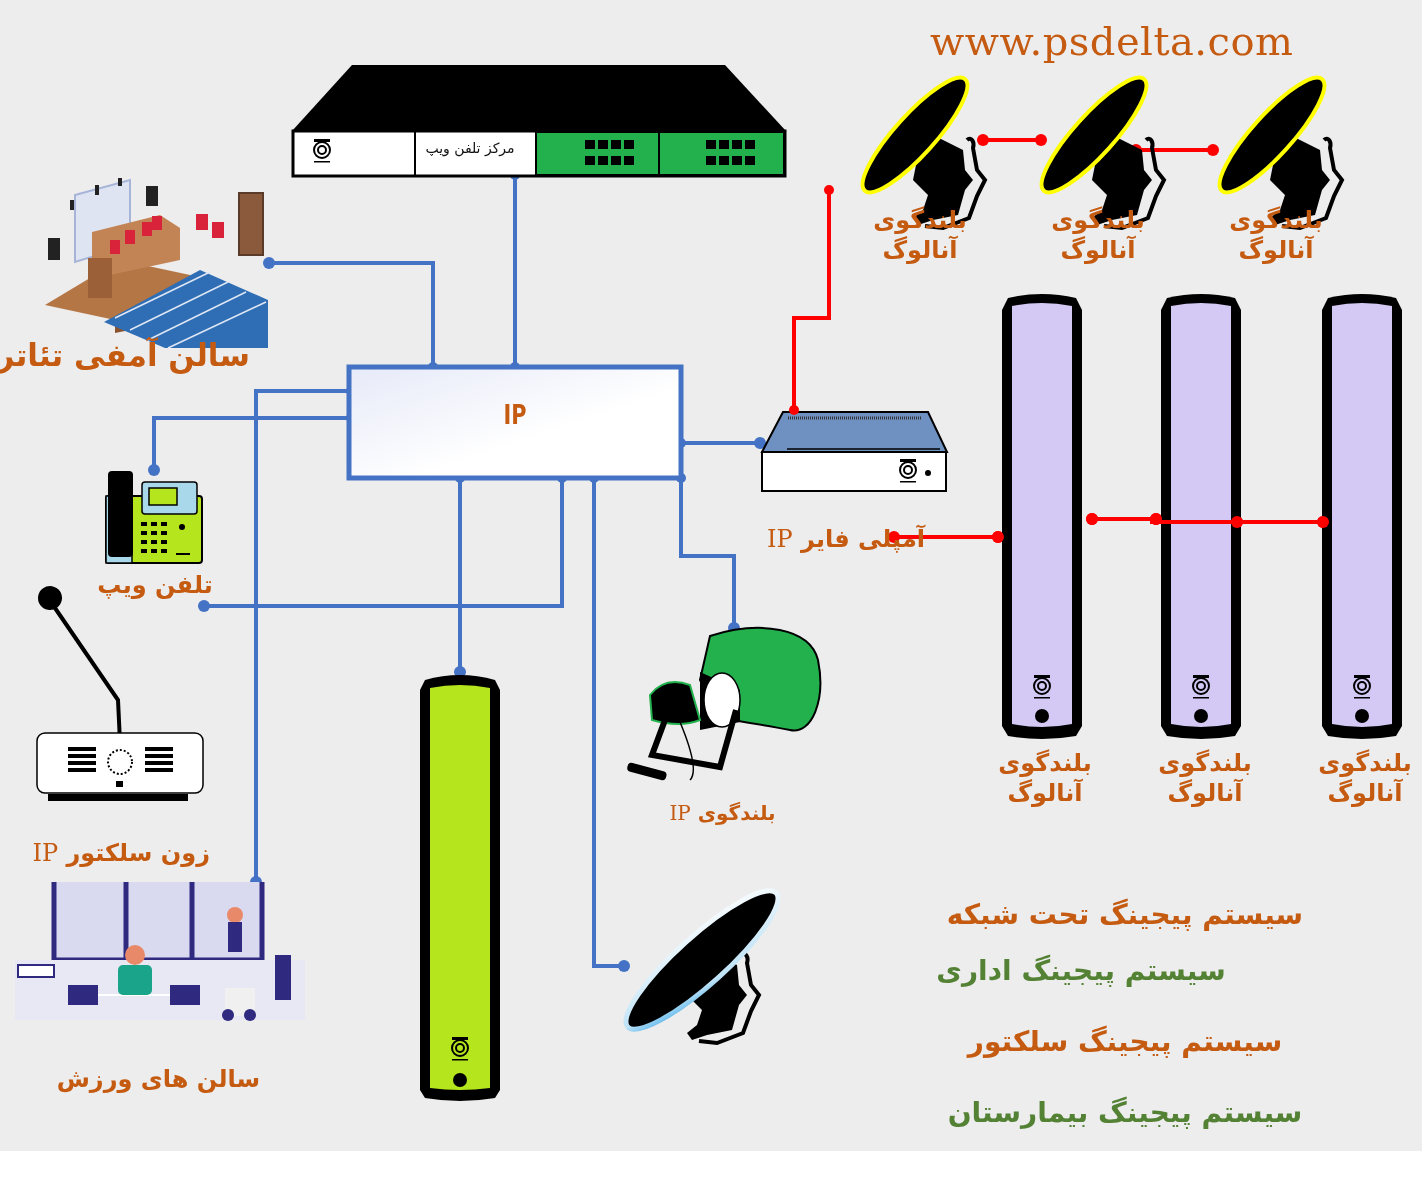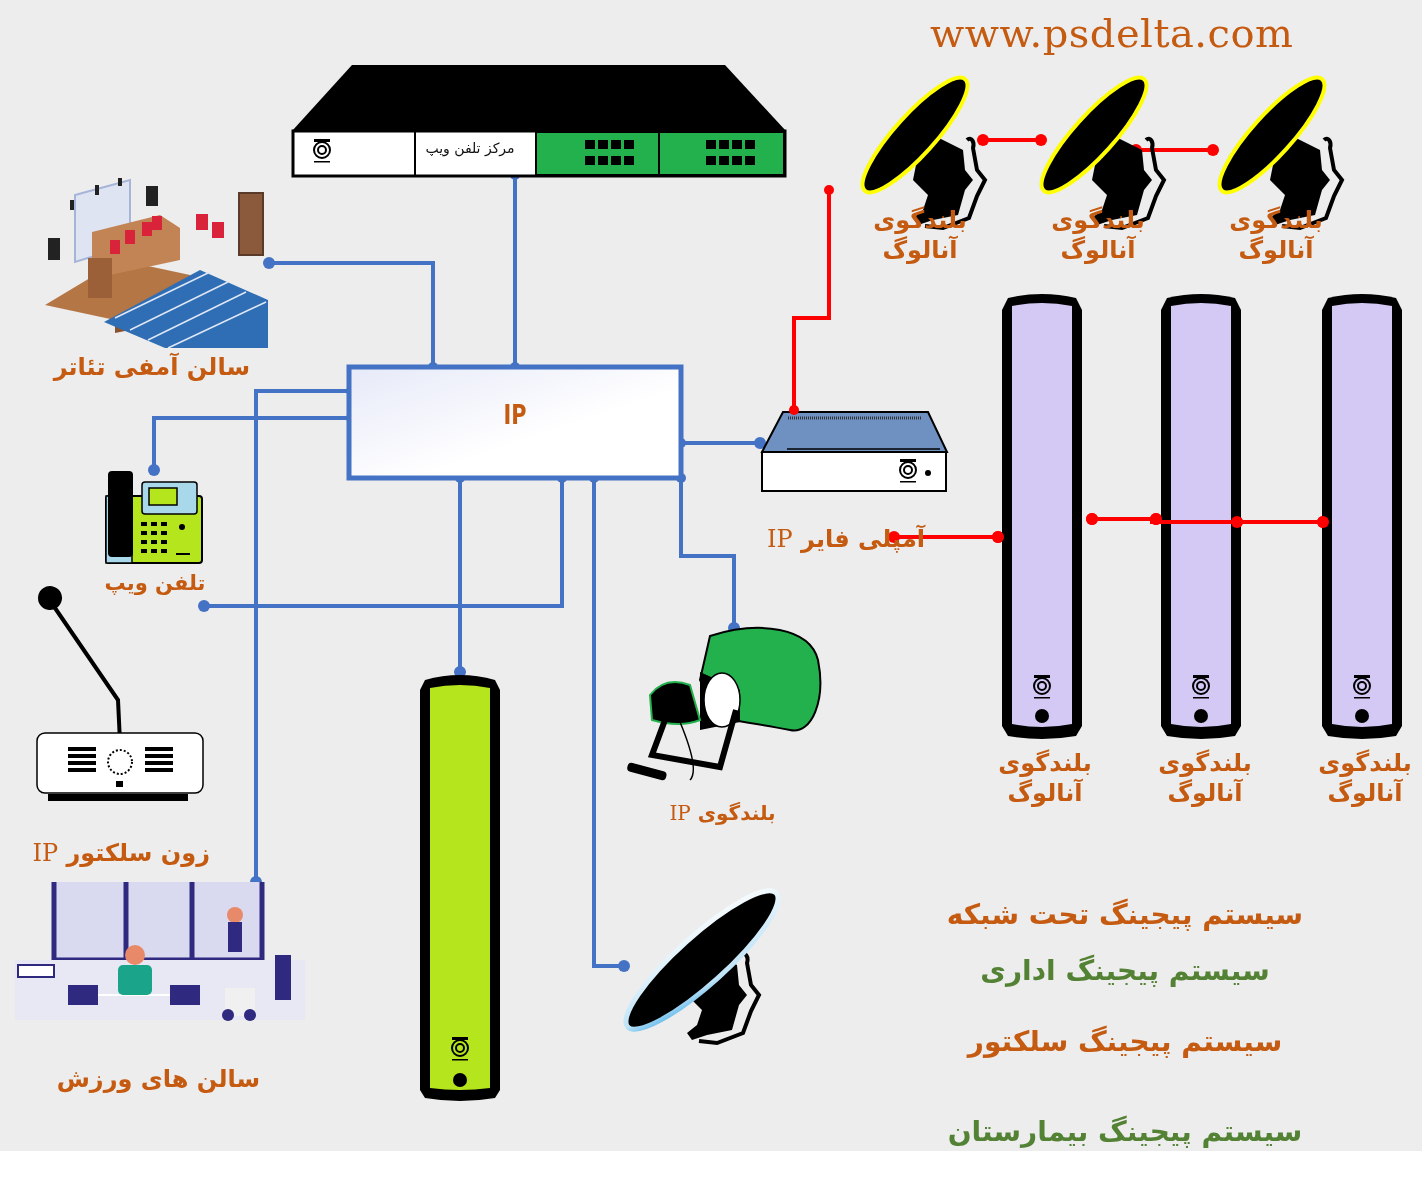--- a/index.html
+++ b/index.html
@@ -1,21 +1,21 @@
 <!DOCTYPE html>
 <html><head>
 <meta charset="utf-8">
 <style>
   html,body{margin:0;padding:0;background:#ffffff;}
   body{width:1426px;height:1177px;position:relative;overflow:hidden;font-family:"DejaVu Sans",sans-serif;}
   #canvas{position:absolute;left:0;top:0;width:1422px;height:1151px;background:#ededed;}
   svg#diagram{position:absolute;left:0;top:0;width:1426px;height:1177px;}
   .lbl{position:absolute;font-family:"DejaVu Sans",sans-serif;font-weight:bold;color:#c55a11;direction:rtl;text-align:center;white-space:nowrap;line-height:1.25;}
   .lbl .latin{font-family:"DejaVu Serif",serif;font-weight:normal;}
-  .url{position:absolute;left:930px;top:10px;font-family:"DejaVu Serif",serif;font-size:40px;color:#c55a11;letter-spacing:0.5px;}
+  .url{position:absolute;left:930px;top:18px;font-family:"DejaVu Serif",serif;font-size:40px;color:#c55a11;letter-spacing:0.5px;}
   .tag{position:absolute;font-family:"DejaVu Sans",sans-serif;font-weight:bold;font-size:28px;direction:rtl;text-align:center;white-space:nowrap;}
   .hublabel{position:absolute;left:500px;top:400px;width:30px;text-align:center;font-family:"DejaVu Sans",sans-serif;font-weight:bold;font-size:26px;color:#c55a11;transform:scaleX(0.8);}
   .pbx-label{position:absolute;left:416px;top:140px;width:108px;text-align:center;direction:rtl;font-family:"DejaVu Sans",sans-serif;font-size:14px;color:#111;}
 </style>
 </head>
 <body>
 
 <div id="canvas"></div>
 
 <svg id="diagram" viewBox="0 0 1426 1177">
@@ -322,23 +322,23 @@
       <circle cx="1323" cy="522" r="6"></circle>
       <circle cx="998" cy="537" r="6"></circle>
   </g>
 </svg>
 
 <div class="url">www.psdelta.com</div>
 
 <div class="pbx-label">مرکز تلفن ویپ</div>
 <div class="hublabel">IP</div>
 
-<div class="lbl" style="left:60px;top:352px;width:190px;font-size:24px;">سالن آمفی تئاتر</div>
-
-<div class="lbl" style="left:95px;top:570px;width:120px;font-size:21px;">تلفن ویپ</div>
+<div class="lbl" style="left:60px;top:336px;width:190px;font-size:31px;">سالن آمفی تئاتر</div>
+
+<div class="lbl" style="left:95px;top:570px;width:120px;font-size:24px;">تلفن ویپ</div>
 
 <div class="lbl" style="left:40px;top:810px;width:170px;font-size:24px;margin-top:28px;">
   <span>زون سلکتور</span>
   <span class="latin">IP</span>
 </div>
 
 <div class="lbl" style="left:60px;top:1064px;width:200px;font-size:24px;">سالن های ورزش</div>
 
 <div class="lbl" style="left:655px;top:801px;width:135px;font-size:20px;">
   <span>بلندگوی</span>
@@ -370,15 +370,15 @@
 <div class="lbl" style="left:1155px;top:748px;width:100px;font-size:24px;">
   <div>بلندگوی</div>
   <div>آنالوگ</div>
 </div>
 <div class="lbl" style="left:1315px;top:748px;width:100px;font-size:24px;">
   <div>بلندگوی</div>
   <div>آنالوگ</div>
 </div>
 
 <div class="tag" style="left:905px;top:898px;width:440px;color:#c55a11;">سیستم پیجینگ تحت شبکه</div>
-<div class="tag" style="left:935px;top:954px;width:380px;color:#548235;">سیستم پیجینگ اداری</div>
+<div class="tag" style="left:891px;top:954px;width:380px;color:#548235;">سیستم پیجینگ اداری</div>
 <div class="tag" style="left:915px;top:1025px;width:420px;color:#c55a11;">سیستم پیجینگ سلکتور</div>
-<div class="tag" style="left:905px;top:1096px;width:440px;color:#548235;margin-top:19px;">سیستم پیجینگ بیمارستان</div>
+<div class="tag" style="left:905px;top:1096px;width:440px;color:#548235;">سیستم پیجینگ بیمارستان</div>
 
 </body></html>

